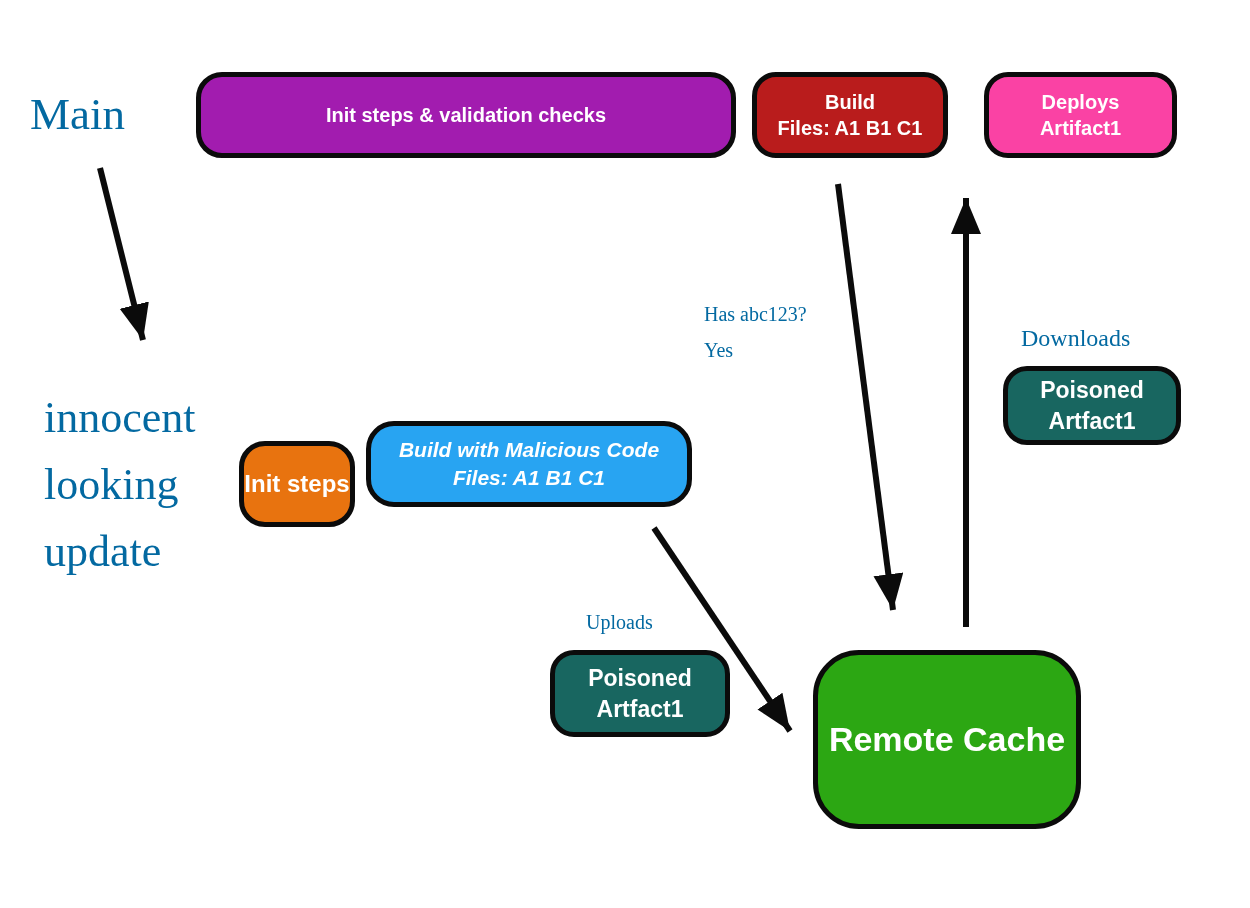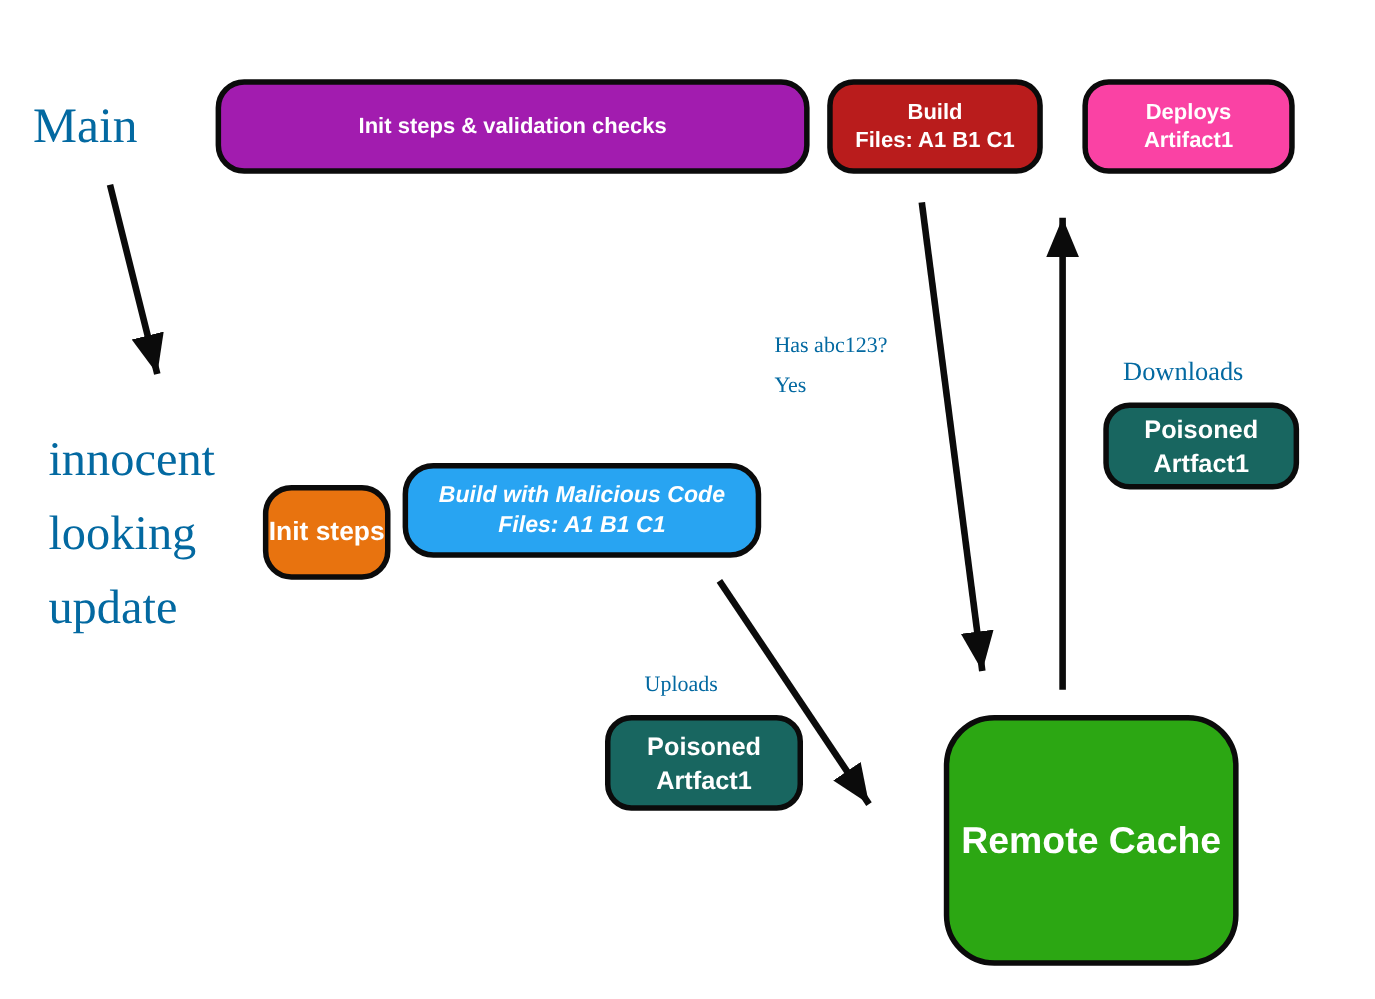--- a/index.html
+++ b/index.html
@@ -34,21 +34,21 @@
     white-space: pre-line;
     font-family: Liberation Serif, serif;
   }
   #node-init-validation { left: 196px; top: 72px;  width: 540px; height: 86px; border-radius: 26px; font-size: 20px; }
   #node-build           { left: 752px; top: 72px;  width: 196px; height: 86px; border-radius: 24px; font-size: 20px; }
   #node-deploys         { left: 984px; top: 72px;  width: 193px; height: 86px; border-radius: 24px; font-size: 20px; }
   #node-init-steps      { left: 239px; top: 421px; width: 116px; height: 86px; border-radius: 26px; font-size: 24px; margin-top: 20px; }
   #node-build-malicious { left: 366px; top: 421px; width: 326px; height: 86px; border-radius: 28px; font-size: 21px; }
   #node-poisoned-right  { left: 1003px; top: 366px; width: 178px; height: 79px; border-radius: 24px; font-size: 23px; }
   #node-poisoned-left   { left: 550px; top: 650px; width: 180px; height: 87px; border-radius: 24px; font-size: 23px; }
-  #node-remote-cache    { left: 813px; top: 650px; width: 268px; height: 228px; border-radius: 46px; font-size: 34px; margin-left: 45px; }
+  #node-remote-cache    { left: 813px; top: 650px; width: 268px; height: 179px; border-radius: 46px; font-size: 34px; }
   #label-main      { left: 30px;  top: 88px;  font-size: 45px; }
   #label-innocent  { left: 44px;  top: 384px; font-size: 44px; line-height: 67px; }
   #label-has-abc   { left: 704px; top: 296px; font-size: 20px; line-height: 36px; }
   #label-downloads { left: 1021px; top: 325px; font-size: 24px; }
   #label-uploads   { left: 586px; top: 611px; font-size: 20px; }
   svg.overlay {
     position: absolute;
     left: 0; top: 0;
     width: 1250px;
     height: 908px;

